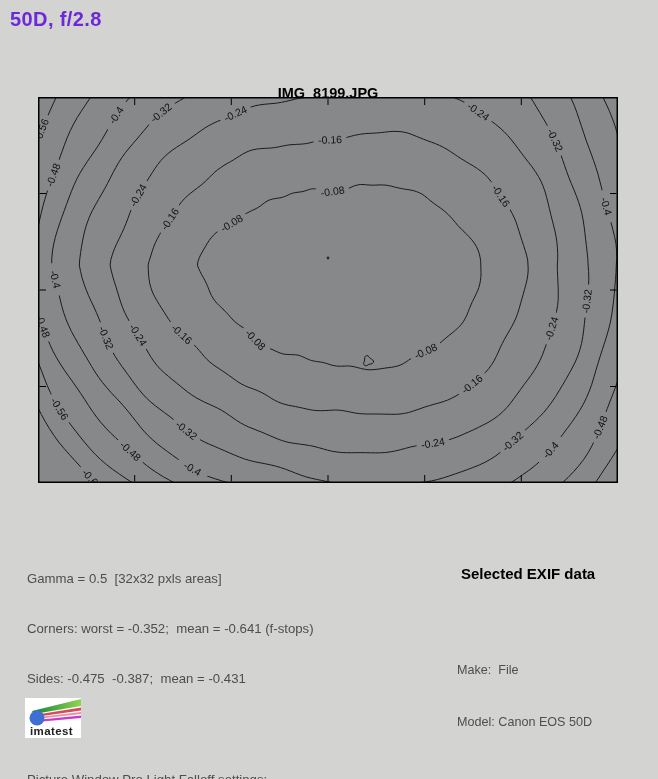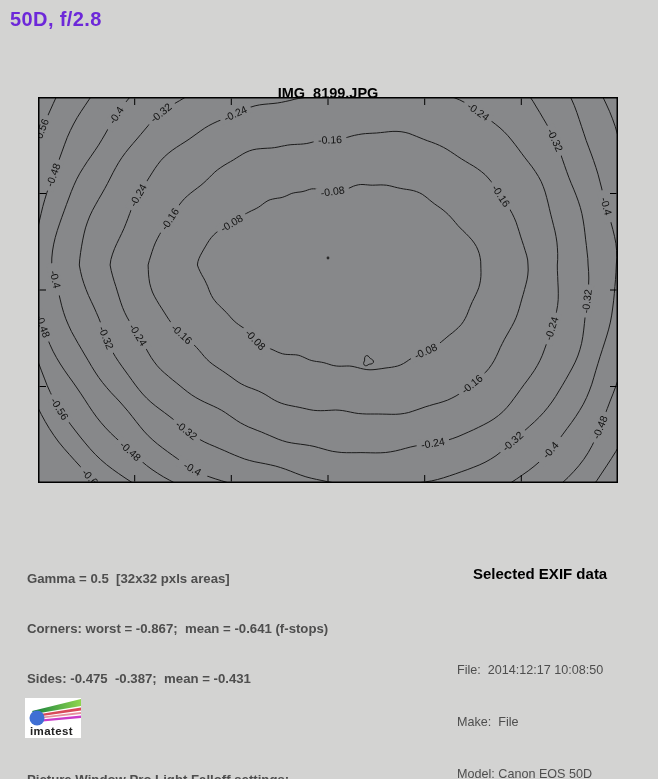--- a/index.html
+++ b/index.html
@@ -22,27 +22,27 @@
   }
   .plot{
     position:absolute;left:38px;top:97px;width:580px;height:386px;
   }
   .plot svg{display:block;}
   .notes{
     position:absolute;left:27px;top:537px;
     font-size:13.2px;line-height:16.8px;color:#4e4e4e;
     white-space:pre;
   }
-  .notes div{min-height:16.8px;font-weight:bold;}
+  .notes div{min-height:16.8px;}
   .exif{
     position:absolute;left:457px;top:529px;
     white-space:pre;
   }
   .exif-h{
-    font-size:15px;font-weight:bold;color:#000;margin:0 0 9px 16px;
+    font-size:15px;font-weight:bold;color:#000;margin:0 0 9px 4px;
   }
   .exif-lines div{
     font-size:12.6px;line-height:15.8px;color:#4e4e4e;min-height:15.8px;
   }
   .logo{
     position:absolute;left:25px;top:698px;width:48px;height:40px;
     background:#ffffff;
   }
 </style>
 </head>
@@ -227,31 +227,30 @@
           <line x1="578.5" y1="193.0" x2="572" y2="193.0"></line>
           <line x1="1.5" y1="289.5" x2="8" y2="289.5"></line>
           <line x1="578.5" y1="289.5" x2="572" y2="289.5"></line>
         </g>
         <rect x="0.75" y="0.75" width="578.5" height="384.5" fill="none" stroke="#000000" stroke-width="1.5"></rect>
       </svg>
   </div>
 
   <div class="notes">
     <div>Gamma = 0.5  [32x32 pxls areas]</div>
-    <div>Corners: worst = -0.867;  mean = -0.641 (f-stops)</div>
+    <div>Corners: worst = -0.352;  mean = -0.641 (f-stops)</div>
     <div>Sides: -0.475  -0.387;  mean = -0.431</div>
     <div></div>
     <div>Picture Window Pro Light Falloff settings:</div>
     
   </div>
 
   <div class="exif">
     <div class="exif-h">Selected EXIF data</div>
     <div class="exif-lines">
-      <div>File:  2014:12:17 10:08:50</div>
       <div>Make:  File</div>
       <div>Model: Canon EOS 50D</div>
       
       
       
       
       
       
     </div>
   </div>

